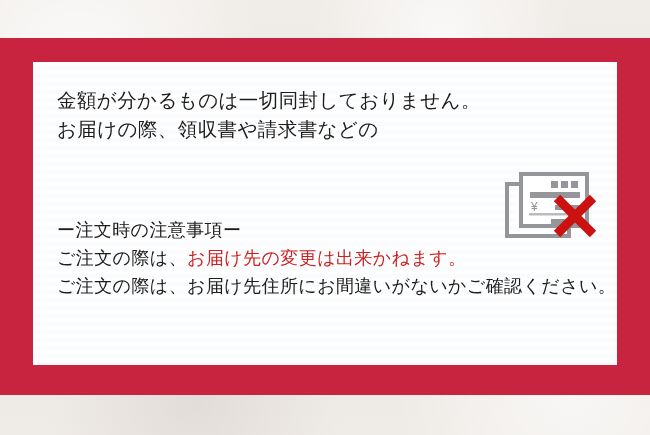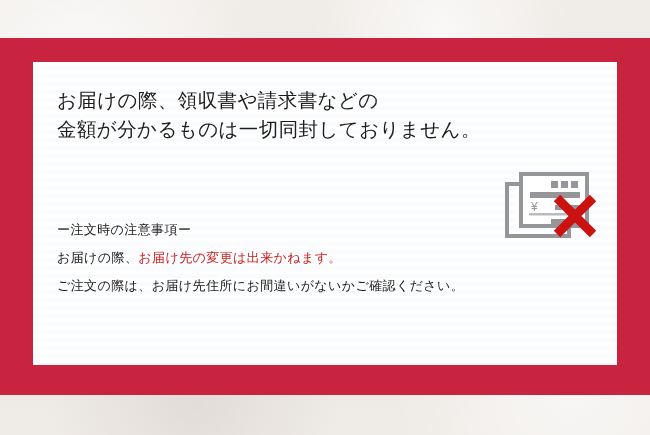--- a/index.html
+++ b/index.html
@@ -68,21 +68,21 @@
 
   .para {
     margin: 0;
     color: #1c1c1c;
     font-size: 19.5px;
     line-height: 29px;
     letter-spacing: 0.4px;
     white-space: nowrap;
   }
   .para.small {
-    font-size: 13px;
+    font-size: 18px;
     line-height: 28px;
   }
   .spacer-lg { height: 28px; }
   .spacer-xl { height: 44px; }
   .red-text { color: #cc2222; }
 
   
   #receipt-icon {
     position: absolute;
     left: 472px;
@@ -96,31 +96,31 @@
 <body>
 
 <div id="banner">
 
   <div id="red-frame"></div>
 
   <div id="card">
 
     <div id="copy-block">
 
+      <p class="para">金額が分かるものは一切同封しておりません。</p>
       <p class="para">お届けの際、領収書や請求書などの</p>
-      <p class="para">金額が分かるものは一切同封しておりません。</p>
 
       <div class="spacer-lg"></div>
 
 
       <div class="spacer-xl"></div>
 
       <p class="para small">ー注文時の注意事項ー</p>
 
-      <p class="para small"><span>お届けの際、</span><span class="red-text">お届け先の変更は出来かねます。</span></p>
+      <p class="para small"><span>ご注文の際は、</span><span class="red-text">お届け先の変更は出来かねます。</span></p>
 
       <p class="para small">ご注文の際は、お届け先住所にお間違いがないかご確認ください。</p>
 
     </div>
 
     <div id="receipt-icon">
       <svg width="96" height="76" viewBox="0 0 96 76" xmlns="http://www.w3.org/2000/svg">
 
         <rect x="2" y="12" width="62" height="52" fill="none" stroke="#949699" stroke-width="4"></rect>
 

